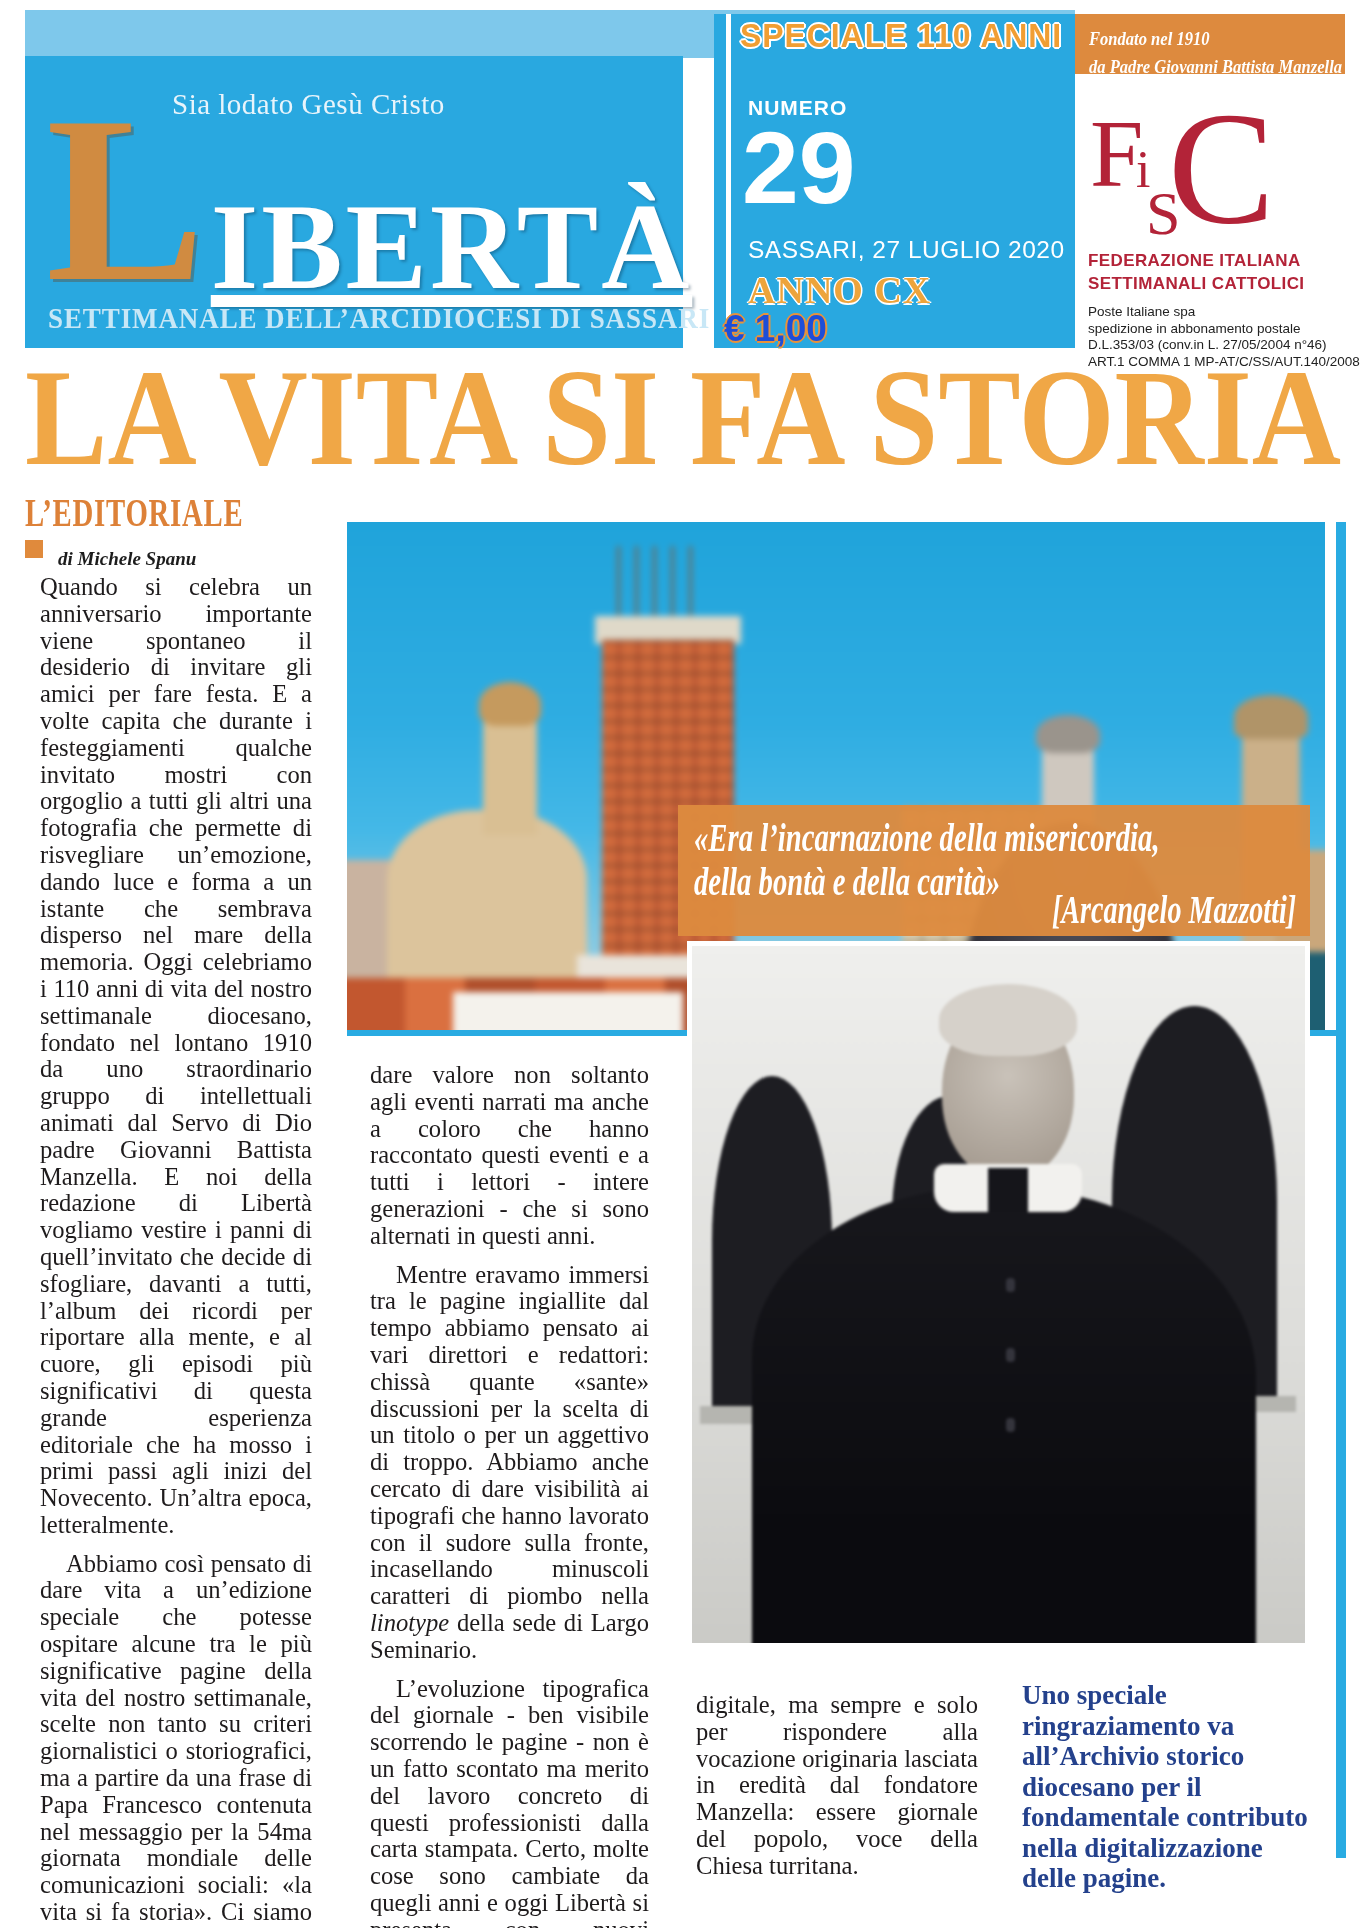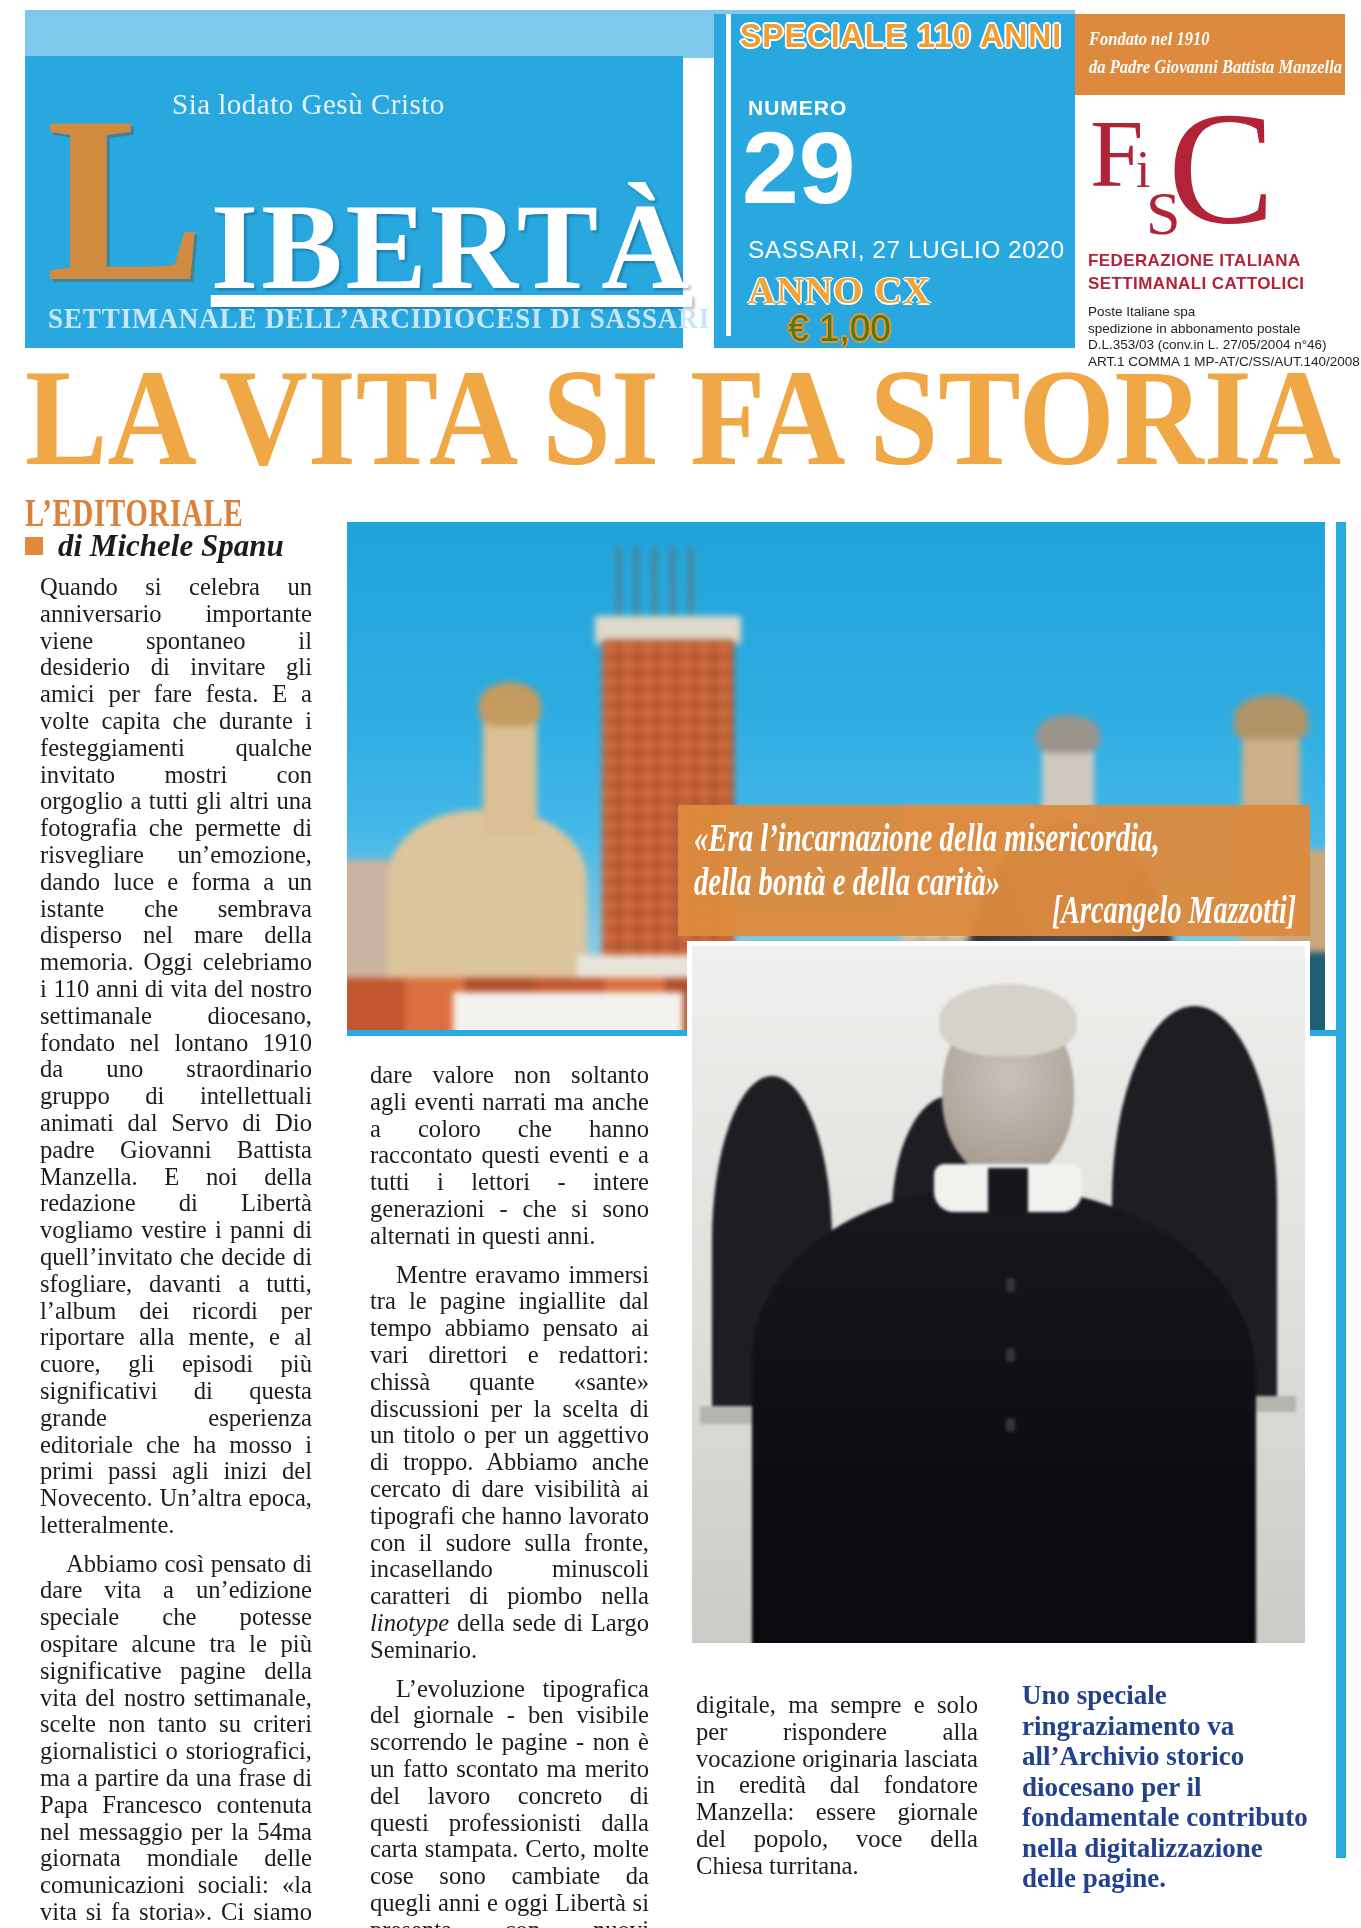--- a/index.html
+++ b/index.html
@@ -25,44 +25,44 @@
             transform:scaleX(.90);transform-origin:left top;white-space:nowrap;}
 
   .special{left:740px;top:16px;width:330px;text-align:center;font-weight:bold;font-size:34px;color:#f09e33;
            text-shadow:-2px 0 0 #fff,2px 0 0 #fff,0 -2px 0 #fff,0 2px 0 #fff,-1px -1px 0 #fff,1px 1px 0 #fff,1px -1px 0 #fff,-1px 1px 0 #fff;
            letter-spacing:1px;white-space:nowrap;transform:scaleX(.94);transform-origin:left top;}
   .numero-label{left:748px;top:96px;color:#fff;font-weight:bold;font-size:21px;letter-spacing:1px;}
   .numero-value{left:742px;top:112px;color:#fff;font-weight:bold;font-size:102px;line-height:1.1;}
   .date-line{left:748px;top:236px;color:#fff;font-size:24.5px;letter-spacing:.5px;}
   .anno{left:748px;top:268px;color:#eda43b;font-weight:bold;font-size:38px;letter-spacing:1px;
         text-shadow:-1.5px 0 0 #fff,1.5px 0 0 #fff,0 -1.5px 0 #fff,0 1.5px 0 #fff;font-family:Liberation Serif, serif;}
-  .price{left:788px;top:308px;color:#4d7c0f;font-weight:normal;font-size:37px;
+  .price{left:724px;top:308px;color:#1d4ed8;font-weight:bold;font-size:37px;
          text-shadow:-2px 0 0 #e8923a,2px 0 0 #e8923a,0 -2px 0 #e8923a,0 2px 0 #e8923a,1px 1px 0 #e8923a,-1px -1px 0 #e8923a;}
 
-  .founded-box{left:1075px;top:14px;width:270px;height:81px;background:#dd8a3e;color:#fff;
+  .founded-box{left:1075px;top:14px;width:270px;height:60px;background:#dd8a3e;color:#fff;
                font-style:italic;font-weight:bold;font-size:18px;line-height:1.55;
                padding:12px 0 0 14px;box-sizing:border-box;}
   .founded-inner{transform:scaleX(.92);transform-origin:left top;white-space:nowrap;}
 
   .fisc{left:1090px;top:100px;width:255px;height:145px;color:#b32338;}
   .fisc span{position:absolute;font-family:"Liberation Serif",serif;}
   .fisc-f{left:0;top:6px;font-size:96px;line-height:1;}
   .fisc-i{left:46px;top:44px;font-size:52px;line-height:1;}
   .fisc-s{left:56px;top:82px;font-size:62px;line-height:1;}
   .fisc-c{left:78px;top:-12px;font-size:160px;line-height:1;font-weight:normal;}
   .fisc-org{left:1088px;top:250px;color:#b32338;font-weight:bold;font-size:17px;line-height:1.35;letter-spacing:.4px;}
   .postal{left:1088px;top:304px;color:#222;font-size:13.5px;line-height:1.24;}
 
   
   .headline-svg{left:23px;top:358px;}
   .kicker{left:25px;top:489px;color:#dd8138;font-weight:bold;font-size:40px;letter-spacing:1px;
           transform:scaleX(.72);transform-origin:left top;white-space:nowrap;}
   .byline{left:25px;top:528px;display:flex;align-items:center;}
   .byline-bullet{width:18px;height:18px;background:#e08a3c;margin-right:15px;}
-  .byline-text{font-weight:bold;font-style:italic;font-size:31px;color:#1c1c1c;}
+  .byline-text{font-weight:bold;font-style:italic;font-size:19px;color:#1c1c1c;margin-top:20px;}
 
   
   .col{color:#1e1b1c;font-size:24.6px;line-height:26.8px;text-align:justify;}
   .col p{margin:12px;}
   .col .indent{text-indent:26px;}
   .col1{left:28px;top:562px;width:296px;}
   .col2{left:358px;top:1050px;width:303px;}
   .col3{left:684px;top:1680px;width:306px;}
   .thanks{left:1022px;top:1680px;width:300px;color:#24418c;font-weight:bold;
           font-size:27px;line-height:30.5px;text-align:left;}

